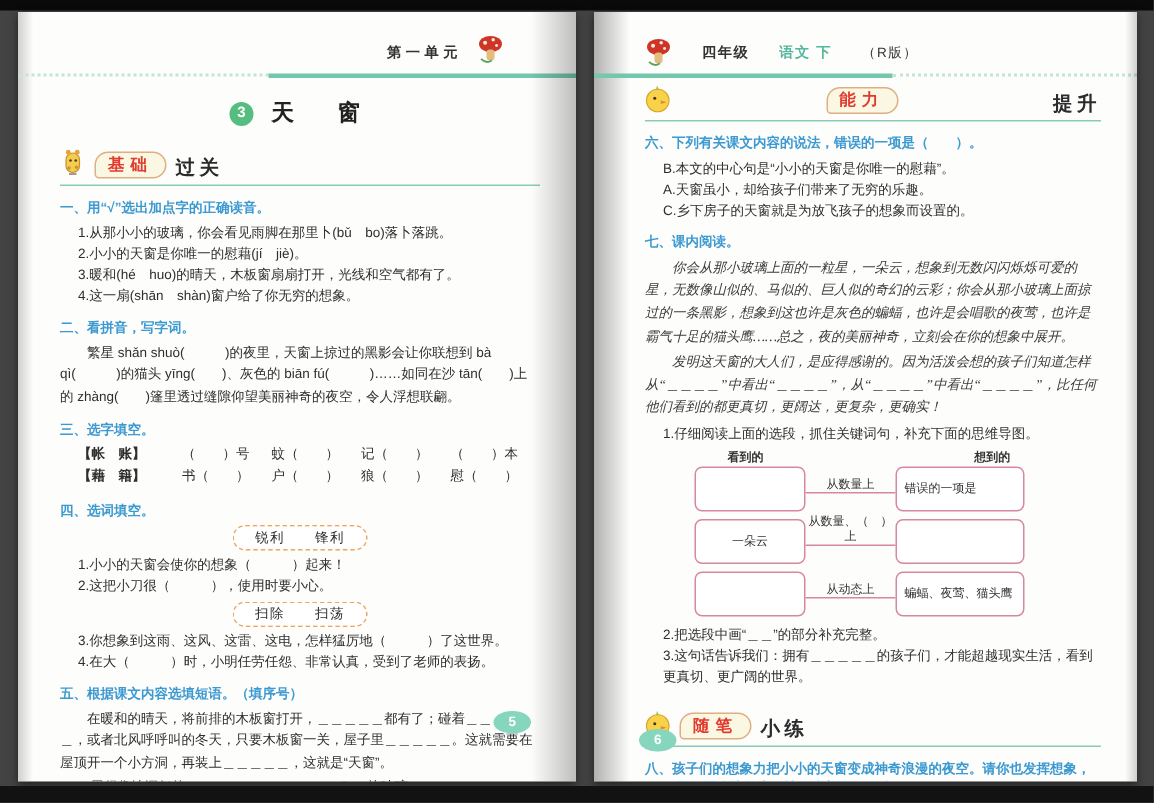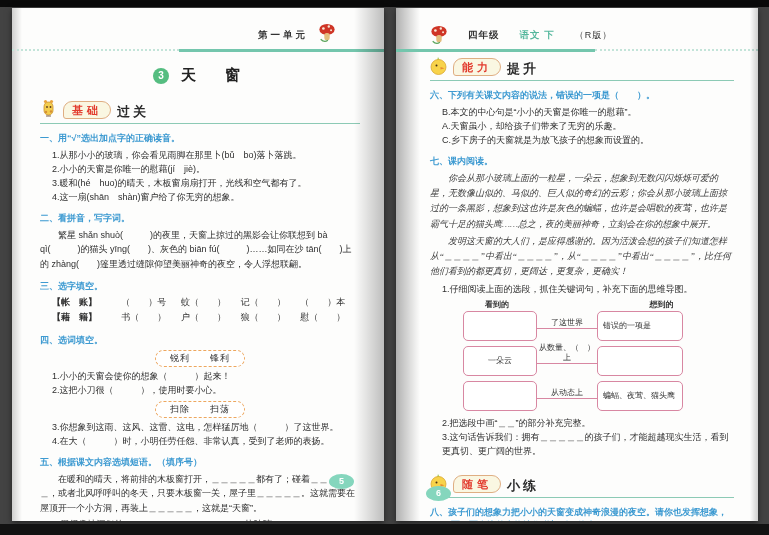--- a/index.html
+++ b/index.html
@@ -40,21 +40,21 @@
 
   
   .lesson{display:flex;align-items:center;justify-content:center;gap:12px;margin-top:14px;}
   .lesson-num{width:16px;height:16px;border-radius:50%;background:#55bd80;color:#fff;
     font-size:10px;font-weight:bold;text-align:center;line-height:16px;}
   .lesson-title{font-size:15px;font-weight:bold;color:#222;letter-spacing:7px;}
 
   
   .badge-row{display:flex;align-items:flex-end;gap:6px;margin-top:14px;padding-bottom:4px;
     border-bottom:1.6px solid #8ccab5;}
-  .badge-row.first{margin-top:4px;}
+  .badge-row.first{margin-top:4px;justify-content:space-between;}
   .mascot{width:17px;height:20px;flex:0 0 auto;}
   .badge-pill{border:1.5px solid #dfae83;background:#faf7e2;border-radius:9px 9px 9px 3px;
     padding:1px 8px;font-size:11px;font-weight:bold;color:#e23b2e;letter-spacing:4px;line-height:14px;}
   .badge-suffix{font-size:13px;font-weight:bold;color:#2b2b2b;letter-spacing:3px;line-height:15px;}
 
   
   .q-head{font-size:9px;font-weight:bold;color:#3d9ad1;margin-top:8px;margin-bottom:2px;line-height:1.5;}
   .q-head.hang{padding-left:21px;text-indent:-21px;}
   .q-item{font-size:9px;color:#2e2e2e;line-height:1.58;padding-left:12px;}
   .q-para{font-size:9px;color:#2e2e2e;line-height:1.62;text-indent:2em;margin:1px 0;}
@@ -228,21 +228,21 @@
 
     <div class="mm">
       <div class="mm-heads">
         <span class="mm-h-l">看到的</span>
         <span class="mm-h-sp"></span>
         <span class="mm-h-r">想到的</span>
       </div>
       <div class="mm-row">
         <div class="mm-box mm-left"></div>
         <div class="mm-link">
-          <span class="mm-label">了这世界</span>
+          <span class="mm-label">从数量上</span>
           <span class="mm-line"></span>
         </div>
         <div class="mm-box mm-right">错误的一项是</div>
       </div>
       <div class="mm-row">
         <div class="mm-box mm-left">一朵云</div>
         <div class="mm-link">
           <span class="mm-label">从数量、（　）上</span>
           <span class="mm-line"></span>
         </div>

